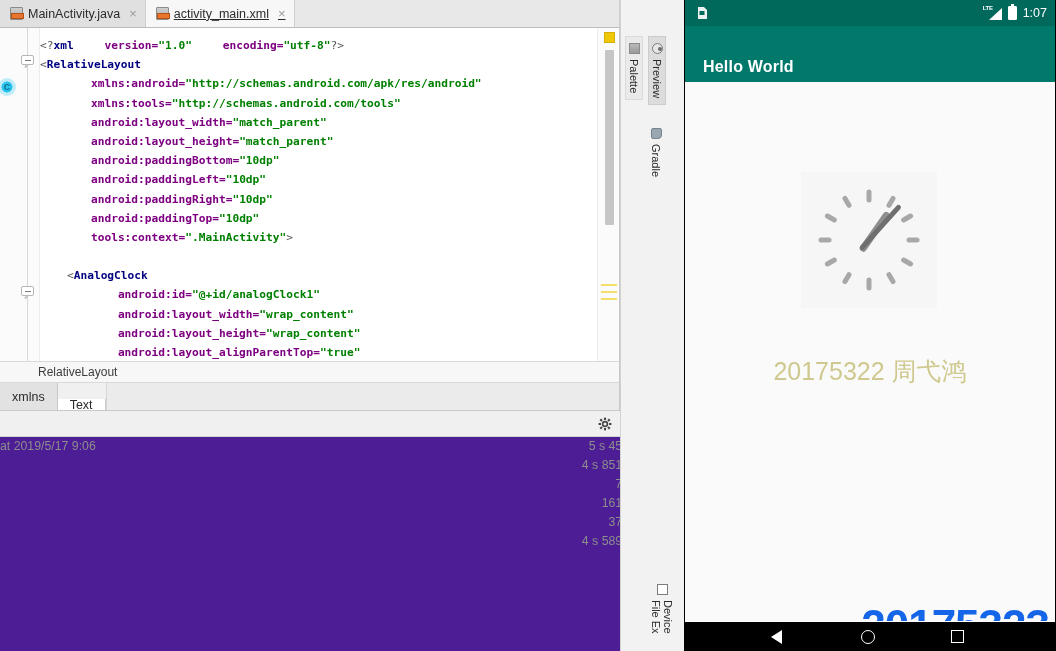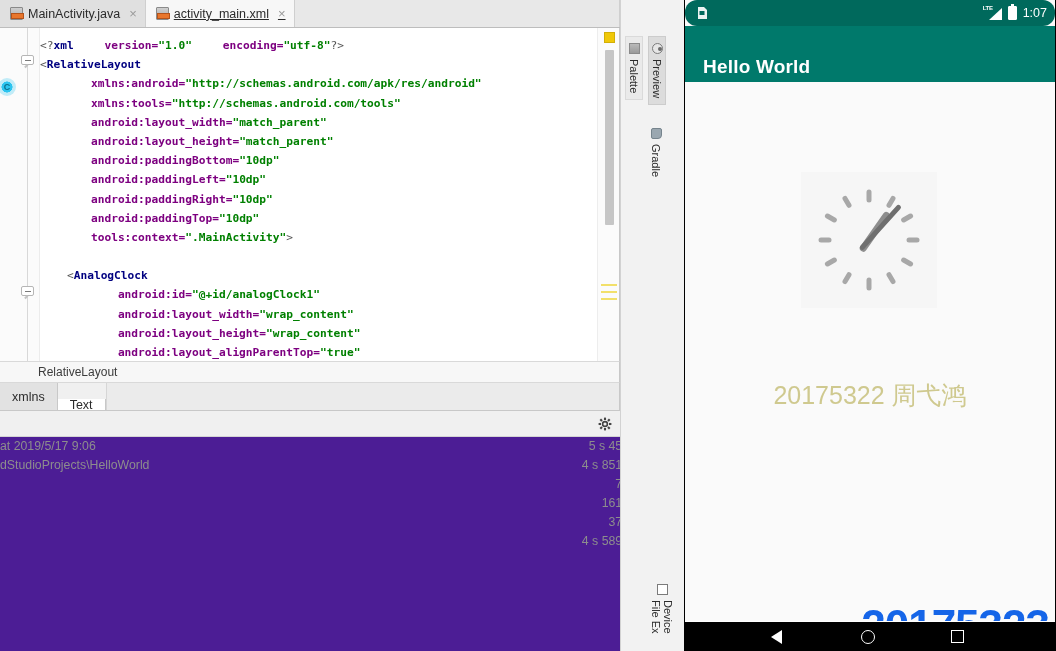--- a/index.html
+++ b/index.html
@@ -108,40 +108,40 @@
   .ico-eye { border: 1px solid #7b7b7b; border-radius: 50%; background: #e6e6e6; }
   .ico-eye:after { content:""; display:block; width:4px; height:4px; border-radius:50%; background:#6b6b6b; margin:2.5px auto; }
   .ico-eleph { background: #9aa7b0; border: 1px solid #76848d; border-radius: 2px 2px 4px 2px; }
   .ico-dev { border: 1px solid #7b7b7b; background: #fff; }
 
   
   .emu { position: absolute; left: 684px; top: 0; width: 372px; height: 651px; background: #000; }
   .emu-screen { position: absolute; left: 1px; top: 0; width: 370px; height: 651px; background: #fafafa; }
 
   .statusbar { position: absolute; left: 0; top: 0; width: 370px; height: 26px; background: #00695c;
-               display: flex; align-items: center; border-radius: 12px; }
+               display: flex; align-items: center; }
   .sb-left { position: absolute; left: 10px; top: 6px; width: 14px; height: 14px; }
   .sb-right { position: absolute; right: 8px; top: 0; height: 26px; display: flex; align-items: center; gap: 6px; }
   .sig { position: relative; width: 16px; height: 13px; }
   .sig .bars { position: absolute; right: 0; bottom: 0; width: 0; height: 0;
                border-left: 13px solid transparent; border-bottom: 12px solid #ffffff; }
   .sig .lte { position: absolute; left: -3px; top: -2px; font-size: 6px; color: #fff; font-weight: bold; letter-spacing: -0.3px; }
   .batt { position: relative; width: 9px; height: 14px; border: 1.5px solid #fff; border-radius: 1px; background: #fff; }
   .batt:before { content: ""; position: absolute; left: 2px; top: -3.5px; width: 3px; height: 2px; background: #fff; }
   .clockt { color: #fff; font-size: 12.5px; }
 
   .appbar { position: absolute; left: 0; top: 26px; width: 370px; height: 56px; background: #00796b;
             display: flex; align-items: center; }
-  .appbar-title { color: #fff; font-size: 19px; font-weight: bold; margin-left: 18px; letter-spacing: 0.2px; margin-top: 25px; }
+  .appbar-title { color: #fff; font-size: 16px; font-weight: bold; margin-left: 18px; letter-spacing: 0.2px; margin-top: 25px; }
 
   .emu-body { position: absolute; left: 0; top: 82px; width: 370px; height: 540px; background: #fafafa; }
 
   .analogclock { position: absolute; left: 116px; top: 90px; width: 136px; height: 136px; }
   .emutext { position: absolute; left: 0; top: 273px; width: 370px; text-align: center;
-             font-size: 25px; color: #cfc98f; margin-top: 24px; }
+             font-size: 25px; color: #cfc98f; }
   .bignum { position: absolute; left: 0; top: 519px; width: 370px; text-align: right; padding-right: 6px;
             font-size: 44px; color: #1565e8; font-weight: bold; letter-spacing: -1px; }
 
   .navbar { position: absolute; left: 0; top: 622px; width: 370px; height: 29px; background: #000; }
   .nb { position: absolute; top: 8px; }
   .nb-back { left: 86px; width: 0; height: 0; border-top: 7px solid transparent;
              border-bottom: 7px solid transparent; border-right: 11px solid #ffffff; }
   .nb-home { left: 176px; width: 14px; height: 14px; border: 1.6px solid #fff; border-radius: 50%; }
   .nb-rec  { left: 266px; width: 13px; height: 13px; border: 1.6px solid #fff; }
   .navtop { position: absolute; left: 0; top: 621px; width: 370px; height: 1px; background: #fff; }
@@ -225,21 +225,20 @@
       </span>
       <span class="bmin"></span>
     </div>
 
     <div class="buildbody" id="build-rows">
         <div class="brow">
           <span class="btxt">at 2019/5/17 9:06</span>
           <span class="bms">5 s 45 ms</span>
         </div>
         <div class="brow">
-          <span class="btxt">dStudioProjects\HelloWorld</span>
           <span class="bms">4 s 851 ms</span>
         </div>
         <div class="brow">
           <span class="btxt"></span>
           <span class="bms">7 ms</span>
         </div>
         <div class="brow">
           <span class="btxt"></span>
           <span class="bms">161 ms</span>
         </div>

